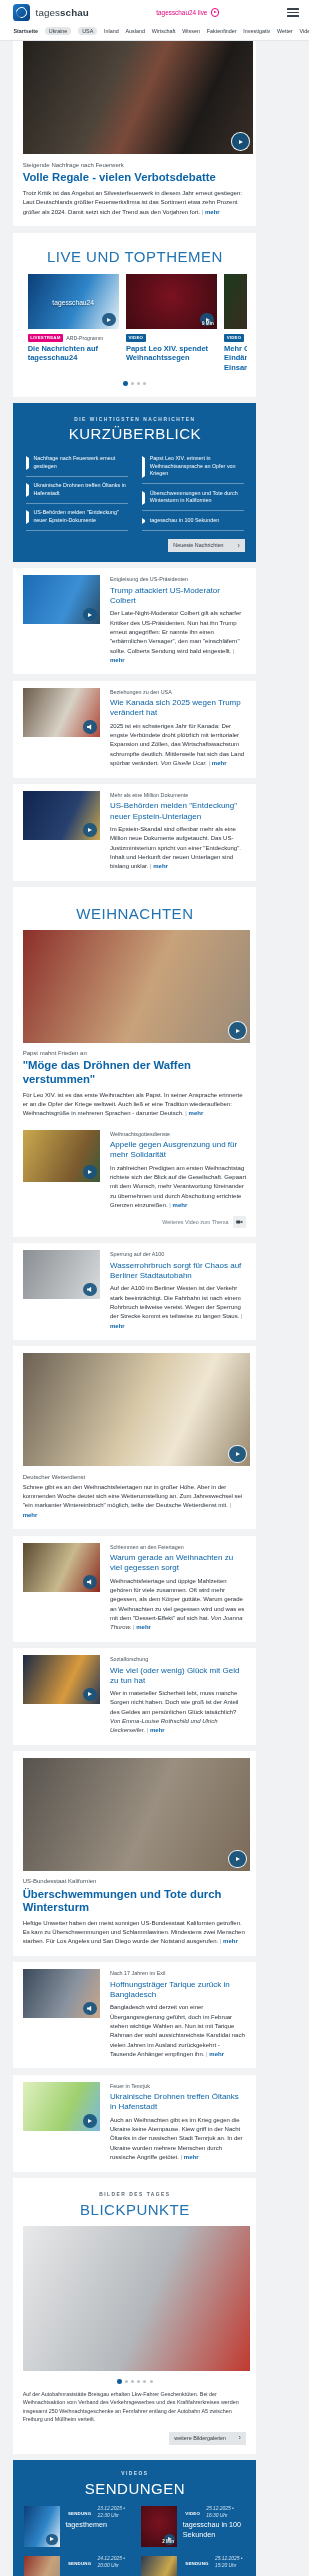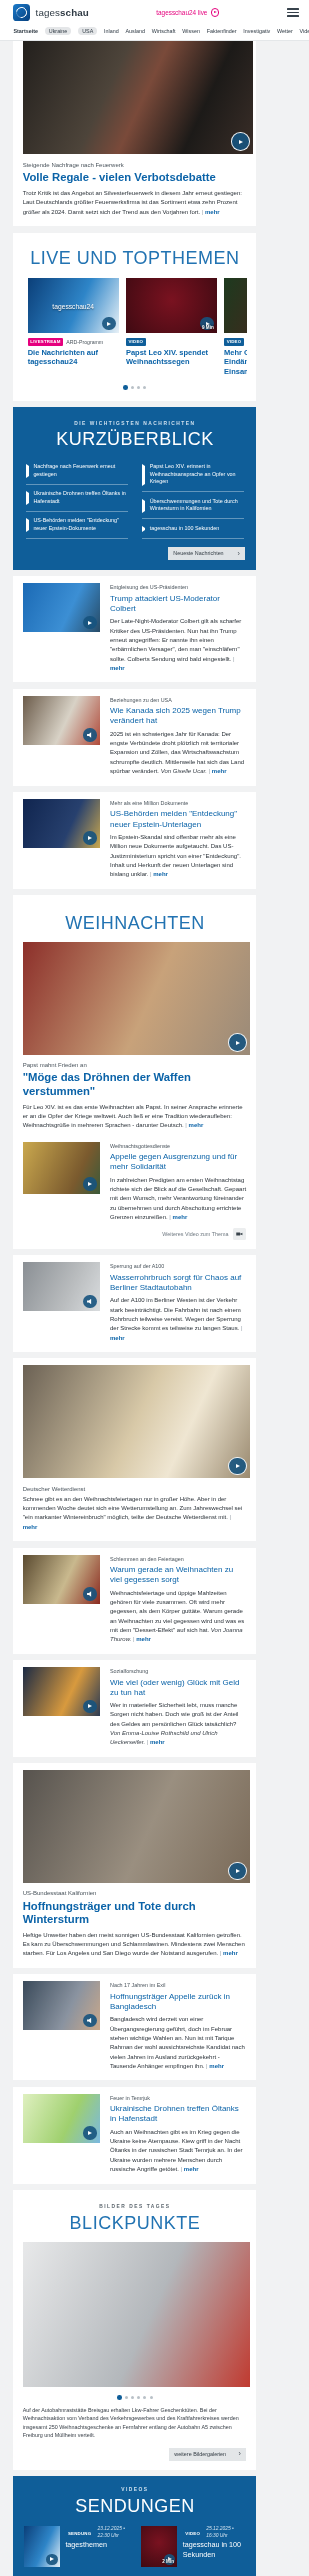--- a/index.html
+++ b/index.html
@@ -44,21 +44,21 @@
   .ovl{position:absolute;right:3.1px;bottom:3.1px;width:13.4px;height:13.4px;border-radius:50%;background:rgba(22,83,126,.9);display:none;align-items:center;justify-content:center;cursor:pointer}
   .ovl[data-type]{display:flex}
   .ovl[data-type="play"]::after{content:"";border-left:4.1px solid #fff;border-top:2.6px solid transparent;border-bottom:2.6px solid transparent;margin-left:1px}
   .ovl[data-type="audio"]::before{content:"";width:5.7px;height:5.7px;background:#fff;clip-path:polygon(0 32%,34% 32%,72% 2%,72% 98%,34% 68%,0 68%)}
   .ovl.lg{width:18.5px;height:18.5px;border:1px solid rgba(255,255,255,.92)}
   .dur{position:absolute;right:3.1px;bottom:3.6px;color:#fff;font-size:4.6px;font-weight:700;text-shadow:0 0 2.1px rgba(0,0,0,.9)}
   .wm{position:absolute;left:0;right:0;top:44%;text-align:center;color:#fff;font-size:6.7px;text-shadow:0 0.5px 1.5px rgba(0,0,0,.5)}
   
   .shead{text-align:center;padding:7.2px 0 8.2px}
   .over{font-size:4.9px;letter-spacing:1.5px;color:#5c666e;font-weight:700}
-  .stitle{font-size:18px;color:var(--tblue);letter-spacing:0.5px;font-weight:400;margin-top:3.6px}
+  .stitle{font-size:15px;color:var(--tblue);letter-spacing:0.5px;font-weight:400;margin-top:3.6px}
   
   .caro{display:flex;gap:7.2px;overflow:hidden;padding:1px 0 0 5px}
   .ccard{width:91px;flex:none}
   .cimg{height:55px;position:relative;cursor:pointer}
   .crow{margin:4.6px 0 2.1px;display:flex;gap:3.1px;align-items:center;flex-wrap:nowrap}
   .ckick{font-size:5.2px;color:var(--kick);white-space:nowrap}
   .ctitle{font-size:7.5px;font-weight:700;color:var(--blue);line-height:1.3;cursor:pointer}
   .dots{display:flex;gap:3.1px;justify-content:center;align-items:center;padding:8.2px 0 2.1px}
   .dot{width:3.1px;height:3.1px;border-radius:50%;background:#b9c1c7;cursor:pointer}
   .dot.on{background:var(--navy);width:4.6px;height:4.6px}
@@ -376,31 +376,31 @@
         <h3 class="h-sm">Wie viel (oder wenig) Glück mit Geld zu tun hat</h3>
         <p class="body"><span>Wer in materieller Sicherheit lebt, muss manche Sorgen nicht haben. Doch wie groß ist der Anteil des Geldes am persönlichen Glück tatsächlich?</span> <i>Von Emma-Louise Rothschild und Ulrich Ueckerseifer.</i> <span class="pipe">|</span> <span class="more">mehr</span></p>
       </div>
     </section>
 
   <section class="card">
     <div class="img img-lg" data-im="flood">
         <span class="ovl lg" data-type="play"></span>
       </div>
     <p class="kick" style="font-size:6px">US-Bundesstaat Kalifornien</p>
-    <h2 class="h-lg">Hoffnungsträger und Tote durch Wintersturm</h2>
+    <h2 class="h-lg">Überschwemmungen und Tote durch Wintersturm</h2>
     <p class="body"><span>Heftige Unwetter haben den meist sonnigen US-Bundesstaat Kalifornien getroffen. Es kam zu Überschwemmungen und Schlammlawinen. Mindestens zwei Menschen starben. Für Los Angeles und San Diego wurde der Notstand ausgerufen.</span> <span class="pipe">|</span> <span class="more">mehr</span></p>
   </section>
 
     <section class="card t-sm">
       <div class="thumb img" data-im="bangla">
         <span class="ovl" data-type="audio"></span>
       </div>
       <div class="tx">
         <p class="kick">Nach 17 Jahren im Exil</p>
-        <h3 class="h-sm">Hoffnungsträger Appelle zurück in Bangladesch</h3>
+        <h3 class="h-sm">Hoffnungsträger Tarique zurück in Bangladesch</h3>
         <p class="body"><span>Bangladesch wird derzeit von einer Übergangsregierung geführt, doch im Februar stehen wichtige Wahlen an. Nun ist mit Tarique Rahman der wohl aussichtsreichste Kandidat nach vielen Jahren im Ausland zurückgekehrt - Tausende Anhänger empfingen ihn.</span> <span class="pipe">|</span> <span class="more">mehr</span></p>
       </div>
     </section>
 
     <section class="card t-sm">
       <div class="thumb img" data-im="map">
         <span class="ovl" data-type="play"></span>
       </div>
       <div class="tx">
         <p class="kick">Feuer in Temrjuk</p>

